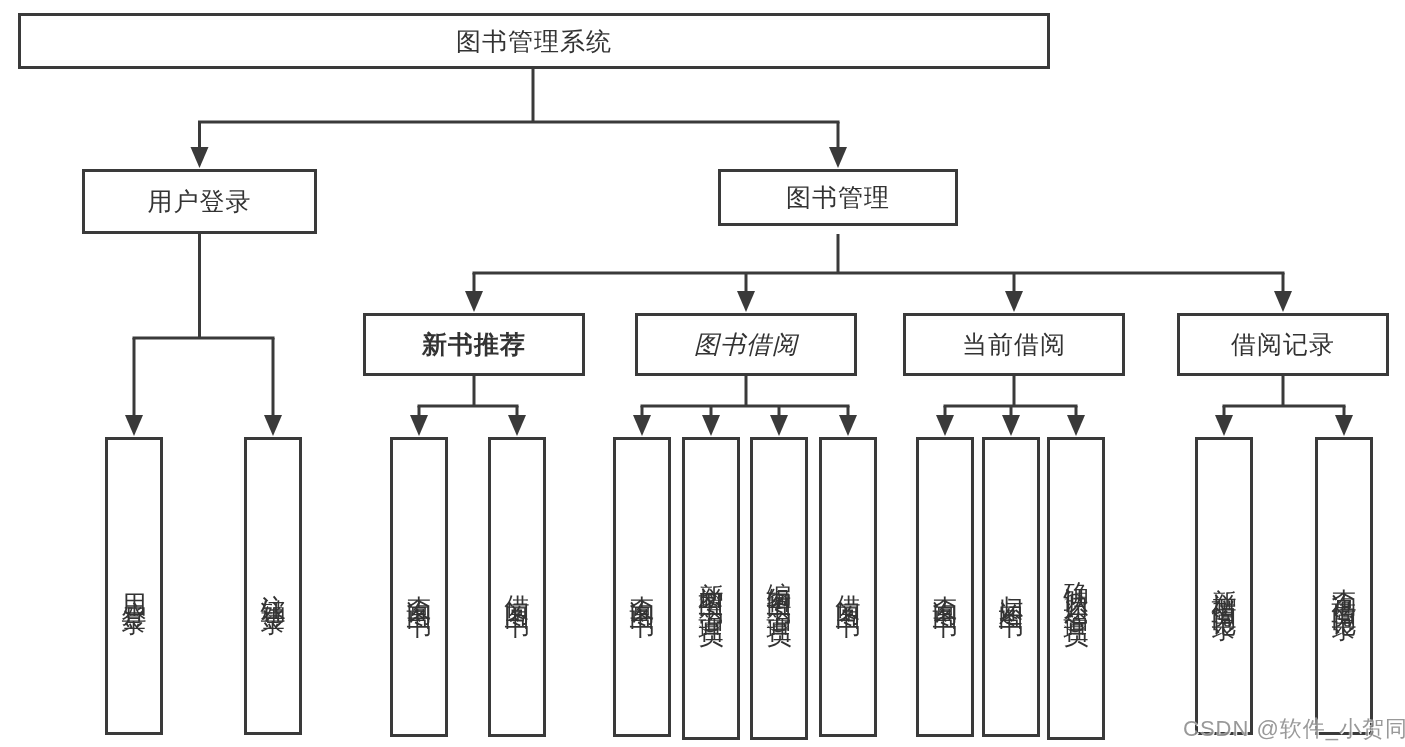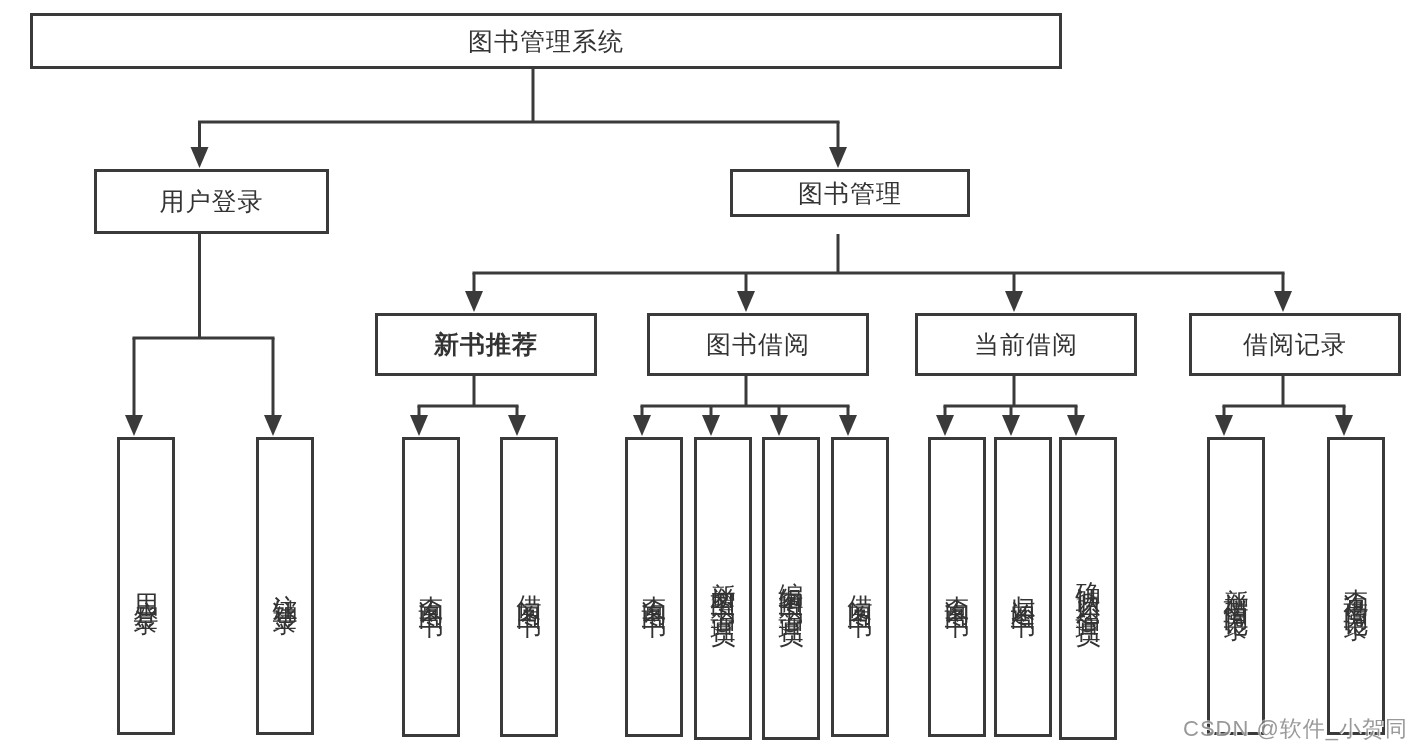--- a/index.html
+++ b/index.html
@@ -23,21 +23,20 @@
     background: #ffffff;
     display: flex;
     align-items: center;
     justify-content: center;
     color: #333333;
     font-size: 25px;
     letter-spacing: 1px;
     text-align: center;
     line-height: 1;
     z-index: 2;
-    margin-left: 12px;
   }
   .leaf {
     font-size: 25px;
   }
   .leaf .vtext {
     writing-mode: vertical-rl;
     text-orientation: mixed;
     letter-spacing: 6px;
     line-height: 1;
     white-space: nowrap;
@@ -121,24 +120,24 @@
       <polygon points="1002,415 1020,415 1011,436"></polygon>
       <polygon points="1067,415 1085,415 1076,436"></polygon>
       <polygon points="1215,415 1233,415 1224,436"></polygon>
       <polygon points="1335,415 1353,415 1344,436"></polygon>
     </g>
   </svg>
 
   <div class="box" style="left:18px; top:13px; width:1032px; height:56px;">图书管理系统</div>
 
   <div class="box" style="left:82px; top:169px; width:235px; height:65px;">用户登录</div>
-  <div class="box" style="left:718px; top:169px; width:240px; height:48px;">图书管理</div>
+  <div class="box" style="left:718px; top:169px; width:240px; height:57px;">图书管理</div>
 
   <div class="box" style="left:363px; top:313px; width:222px; height:63px;font-weight:bold;">新书推荐</div>
-  <div class="box" style="left:635px; top:313px; width:222px; height:63px;">图书借阅</div>
+  <div class="box" style="left:635px; top:313px; width:222px; height:63px;font-style:italic;">图书借阅</div>
   <div class="box" style="left:1177px; top:313px; width:212px; height:63px;">借阅记录</div>
   <div class="box" style="left:903px; top:313px; width:222px; height:63px;">当前借阅</div>
 
   <div class="box leaf" style="left:105px; top:437px; width:58px; height:298px;">
     <span class="vtext">用户登录</span>
   </div>
   <div class="box leaf" style="left:244px; top:437px; width:58px; height:298px;">
     <span class="vtext">注销登录</span>
   </div>
 

